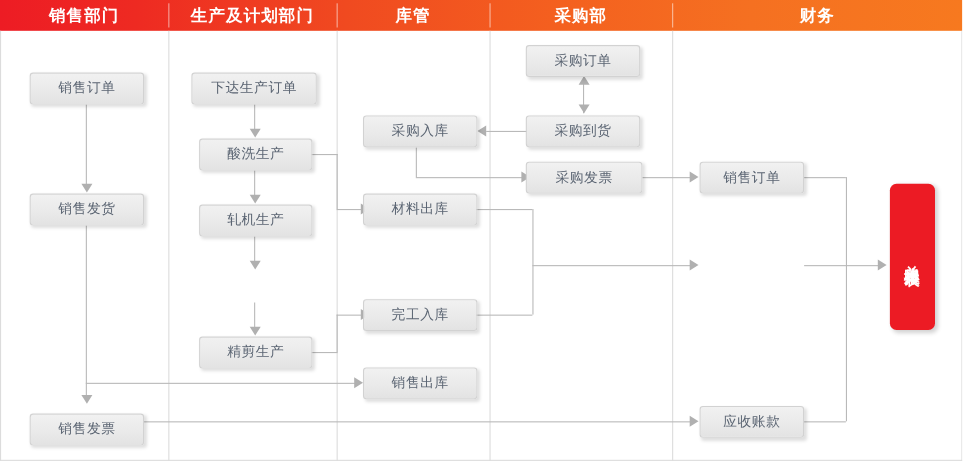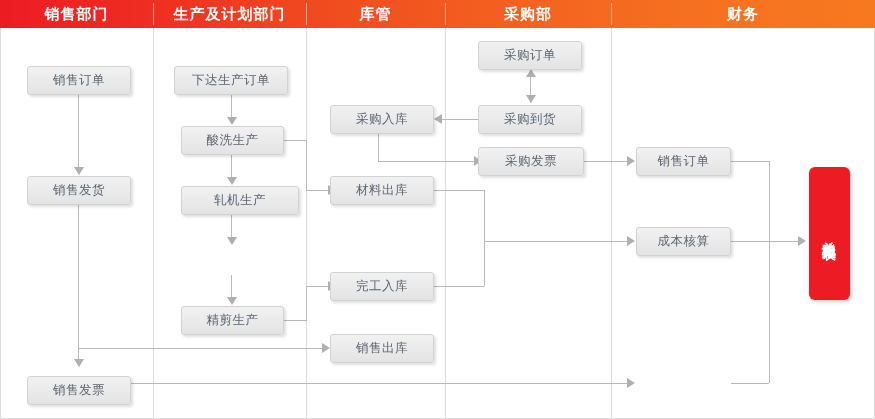--- a/index.html
+++ b/index.html
@@ -212,21 +212,21 @@
   <div class="node" style="left:27px; top:376px; width:104px;">
     <span>销售发票</span>
   </div>
 
   <div class="node" style="left:174px; top:66px; width:114px;">
     <span>下达生产订单</span>
   </div>
   <div class="node" style="left:181px; top:126px; width:103px;">
     <span>酸洗生产</span>
   </div>
-  <div class="node" style="left:181px; top:186px; width:118px;">
+  <div class="node" style="left:181px; top:186px; width:103px;">
     <span>轧机生产</span>
   </div>
   <div class="node" style="left:181px; top:306px; width:103px;">
     <span>精剪生产</span>
   </div>
 
   <div class="node" style="left:330px; top:105px; width:104px;">
     <span>采购入库</span>
   </div>
   <div class="node" style="left:330px; top:176px; width:104px;">
@@ -245,21 +245,21 @@
   <div class="node" style="left:478px; top:105px; width:104px;">
     <span>采购到货</span>
   </div>
   <div class="node" style="left:478px; top:147px; width:106px;">
     <span>采购发票</span>
   </div>
 
   <div class="node" style="left:636px; top:147px; width:95px;">
     <span>销售订单</span>
   </div>
-  <div class="node" style="left:636px; top:227px; width:95px;">
-    <span>成本核算</span>
+  <div class="node" style="left:636px; top:369px; width:95px;">
+    <span>应收账款</span>
   </div>
 
   <div class="node-red" style="left:809px; top:167px; width:41px; height:133px;">
     <span>总账报表</span>
   </div>
 
 </div>
 
 </body></html>

